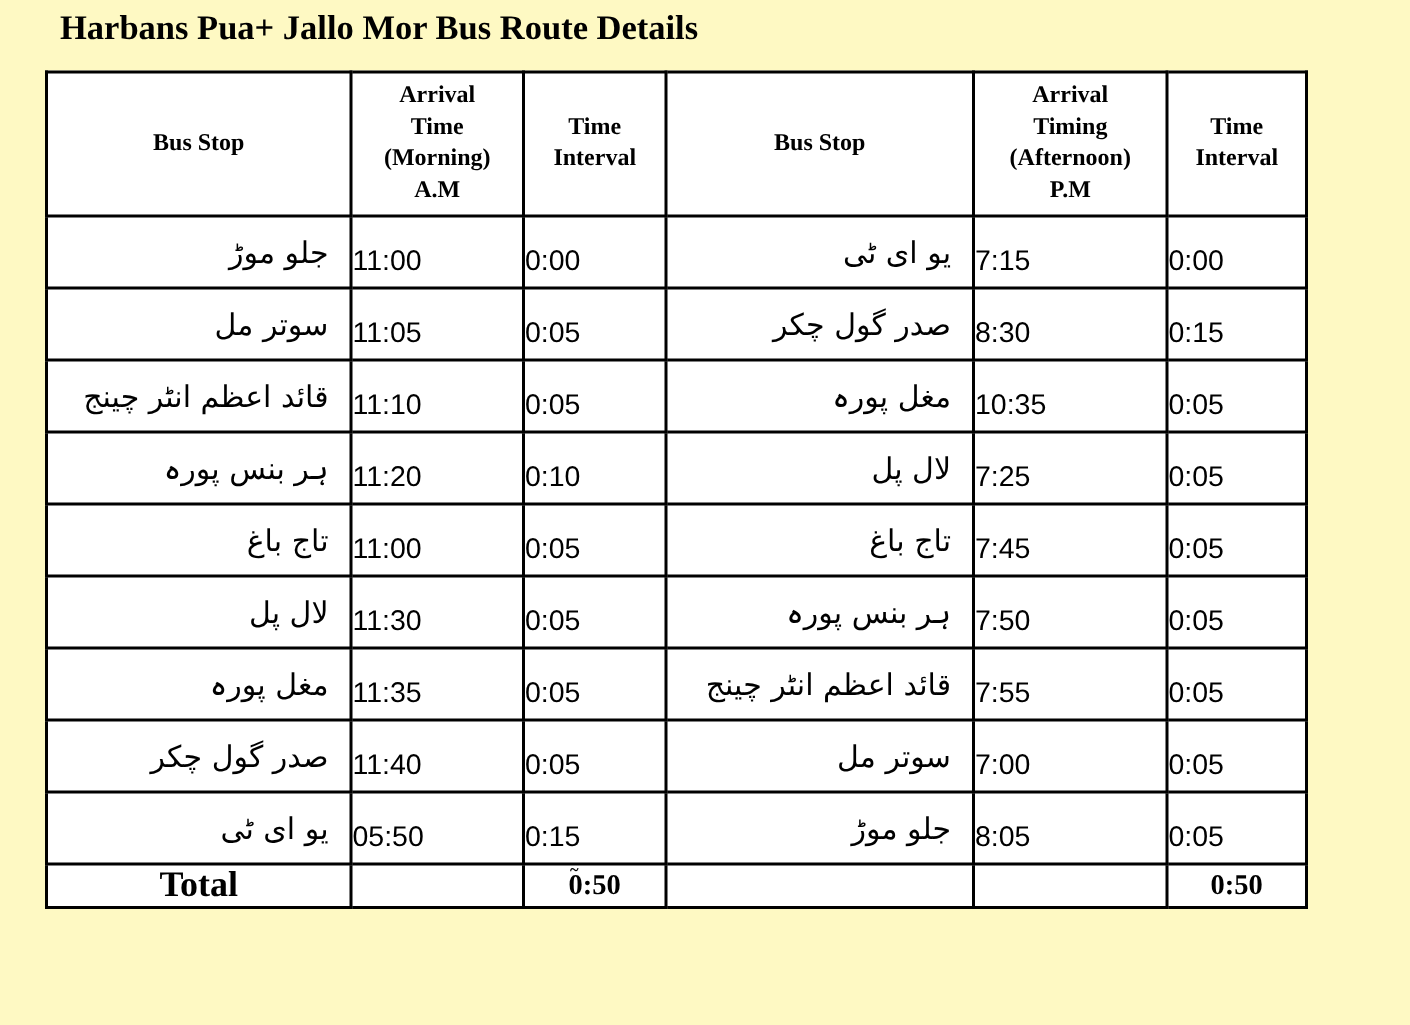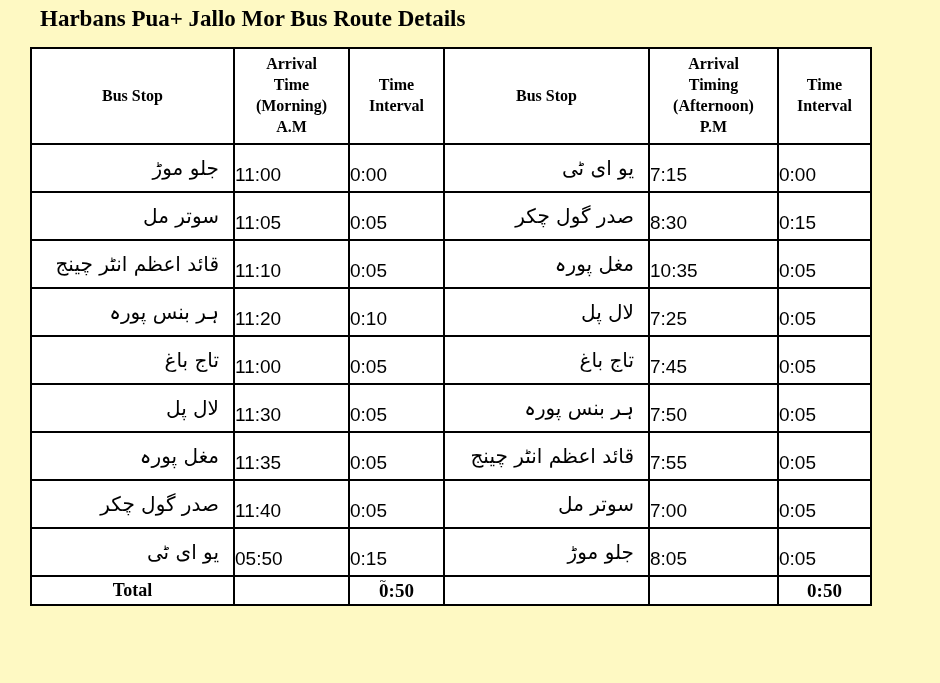--- a/index.html
+++ b/index.html
@@ -59,21 +59,21 @@
   }
   .route-table td.time-cell {
     font-family: "Liberation Sans", sans-serif;
     font-size: 19px;
     vertical-align: bottom;
     padding: 0 10px 5px 0;
   }
   .route-table tr.total-row td { height: 27px; }
   .route-table td.total-label-cell {
     font-family: "Liberation Serif", serif;
-    font-size: 18px;
+    font-size: 24px;
     font-weight: bold;
     text-align: center;
     vertical-align: middle;
   }
   .route-table td.total-val-cell {
     font-family: "Liberation Serif", serif;
     font-size: 19px;
     font-weight: bold;
     text-align: center;
     vertical-align: middle;

